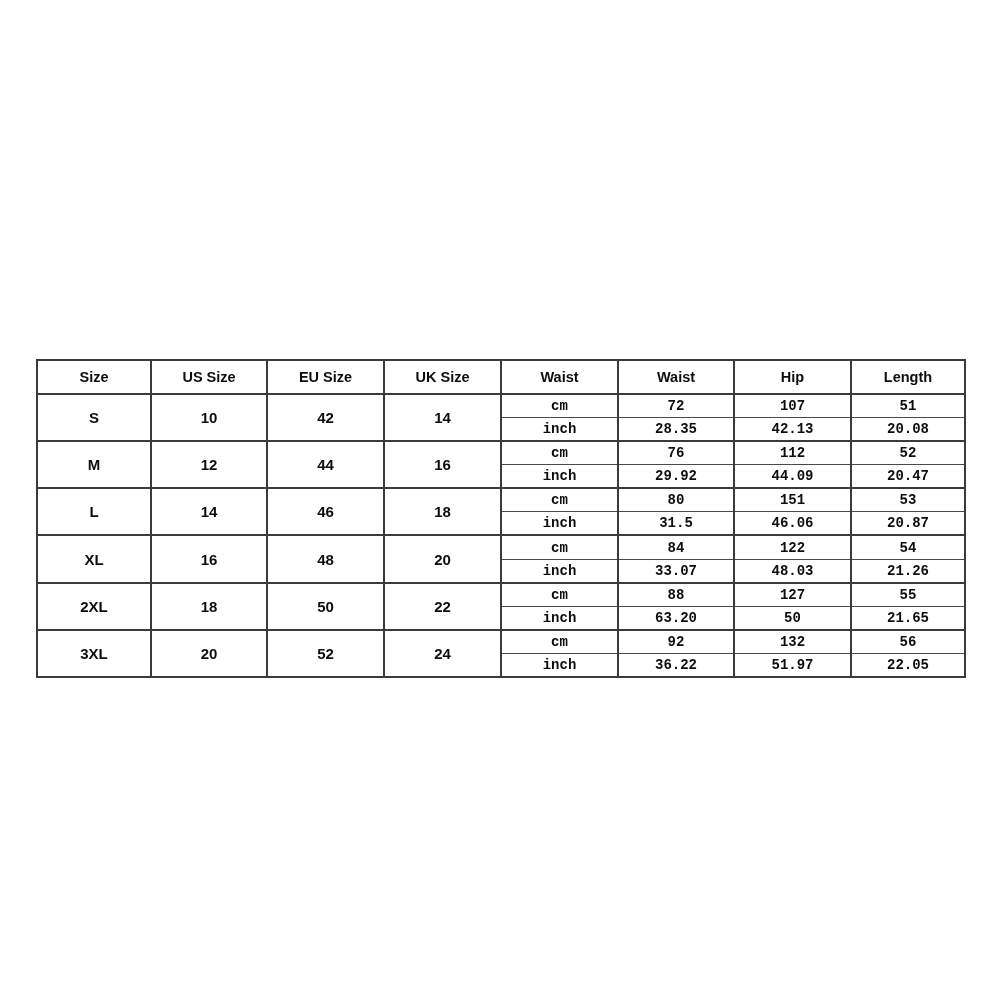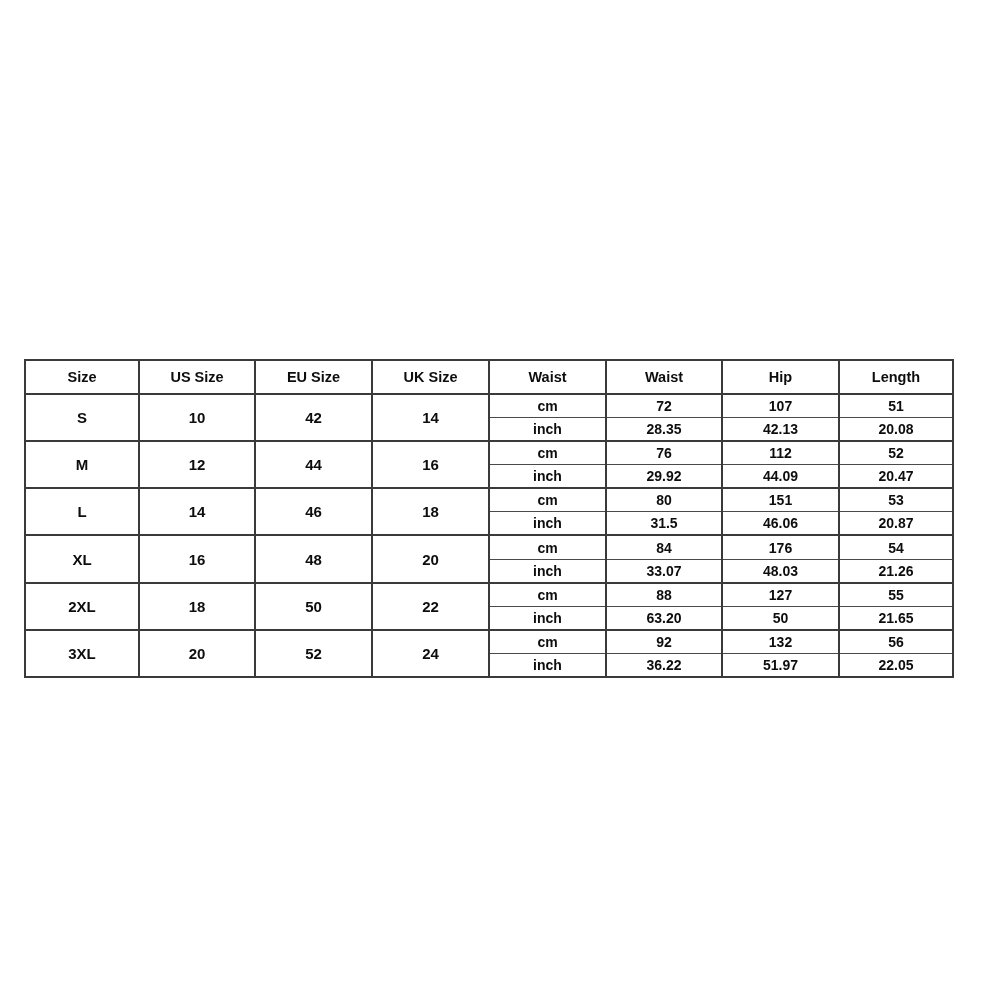--- a/index.html
+++ b/index.html
@@ -11,21 +11,21 @@
     width: 1000px;
     height: 1000px;
     font-family: "Liberation Sans", sans-serif;
     position: relative;
     overflow: hidden;
   }
 
   
   #size-chart {
     position: absolute;
-    left: 24px;
+    left: 36px;
     top: 359px;
     width: 928px;
     height: 319px;
     box-sizing: border-box;
     border-collapse: collapse;
     table-layout: fixed;
     border: 2px solid #3a3a3a;
   }
   #size-chart td, #size-chart th {
     padding: 0;
@@ -56,20 +56,21 @@
     border-right: 2px solid #3a3a3a;
     border-bottom: 2px solid #3a3a3a;
   }
   tr.last-band td.left-cell { border-bottom: none; }
 
   
   td.meas-cell {
     height: 23.3px;
     font-size: 14px;
     border-right: 2px solid #3a3a3a;
+    font-family: Liberation Mono, monospace;
   }
   td.meas-cell:last-child { border-right: none; }
   td.meas-cell.first-col { border-left: 2px solid #3a3a3a; }
   tr.sub-cm td.meas-cell   { border-bottom: 1.5px solid #4a4a4a; }
   tr.sub-inch td.meas-cell { border-bottom: 2px solid #3a3a3a; }
   tr.last-band.sub-inch td.meas-cell { border-bottom: none; }
 </style>
 </head>
 <body>
 
@@ -151,21 +152,21 @@
       <td class="meas-cell">20.87</td>
     </tr>
 
     <tr class="sub-cm">
       <td class="left-cell" rowspan="2">XL</td>
       <td class="left-cell" rowspan="2">16</td>
       <td class="left-cell" rowspan="2">48</td>
       <td class="left-cell" rowspan="2">20</td>
       <td class="meas-cell first-col">cm</td>
       <td class="meas-cell">84</td>
-      <td class="meas-cell">176</td>
+      <td class="meas-cell">122</td>
       <td class="meas-cell">54</td>
     </tr>
     <tr class="sub-inch">
       <td class="meas-cell first-col">inch</td>
       <td class="meas-cell">33.07</td>
       <td class="meas-cell">48.03</td>
       <td class="meas-cell">21.26</td>
     </tr>
 
     <tr class="sub-cm">

